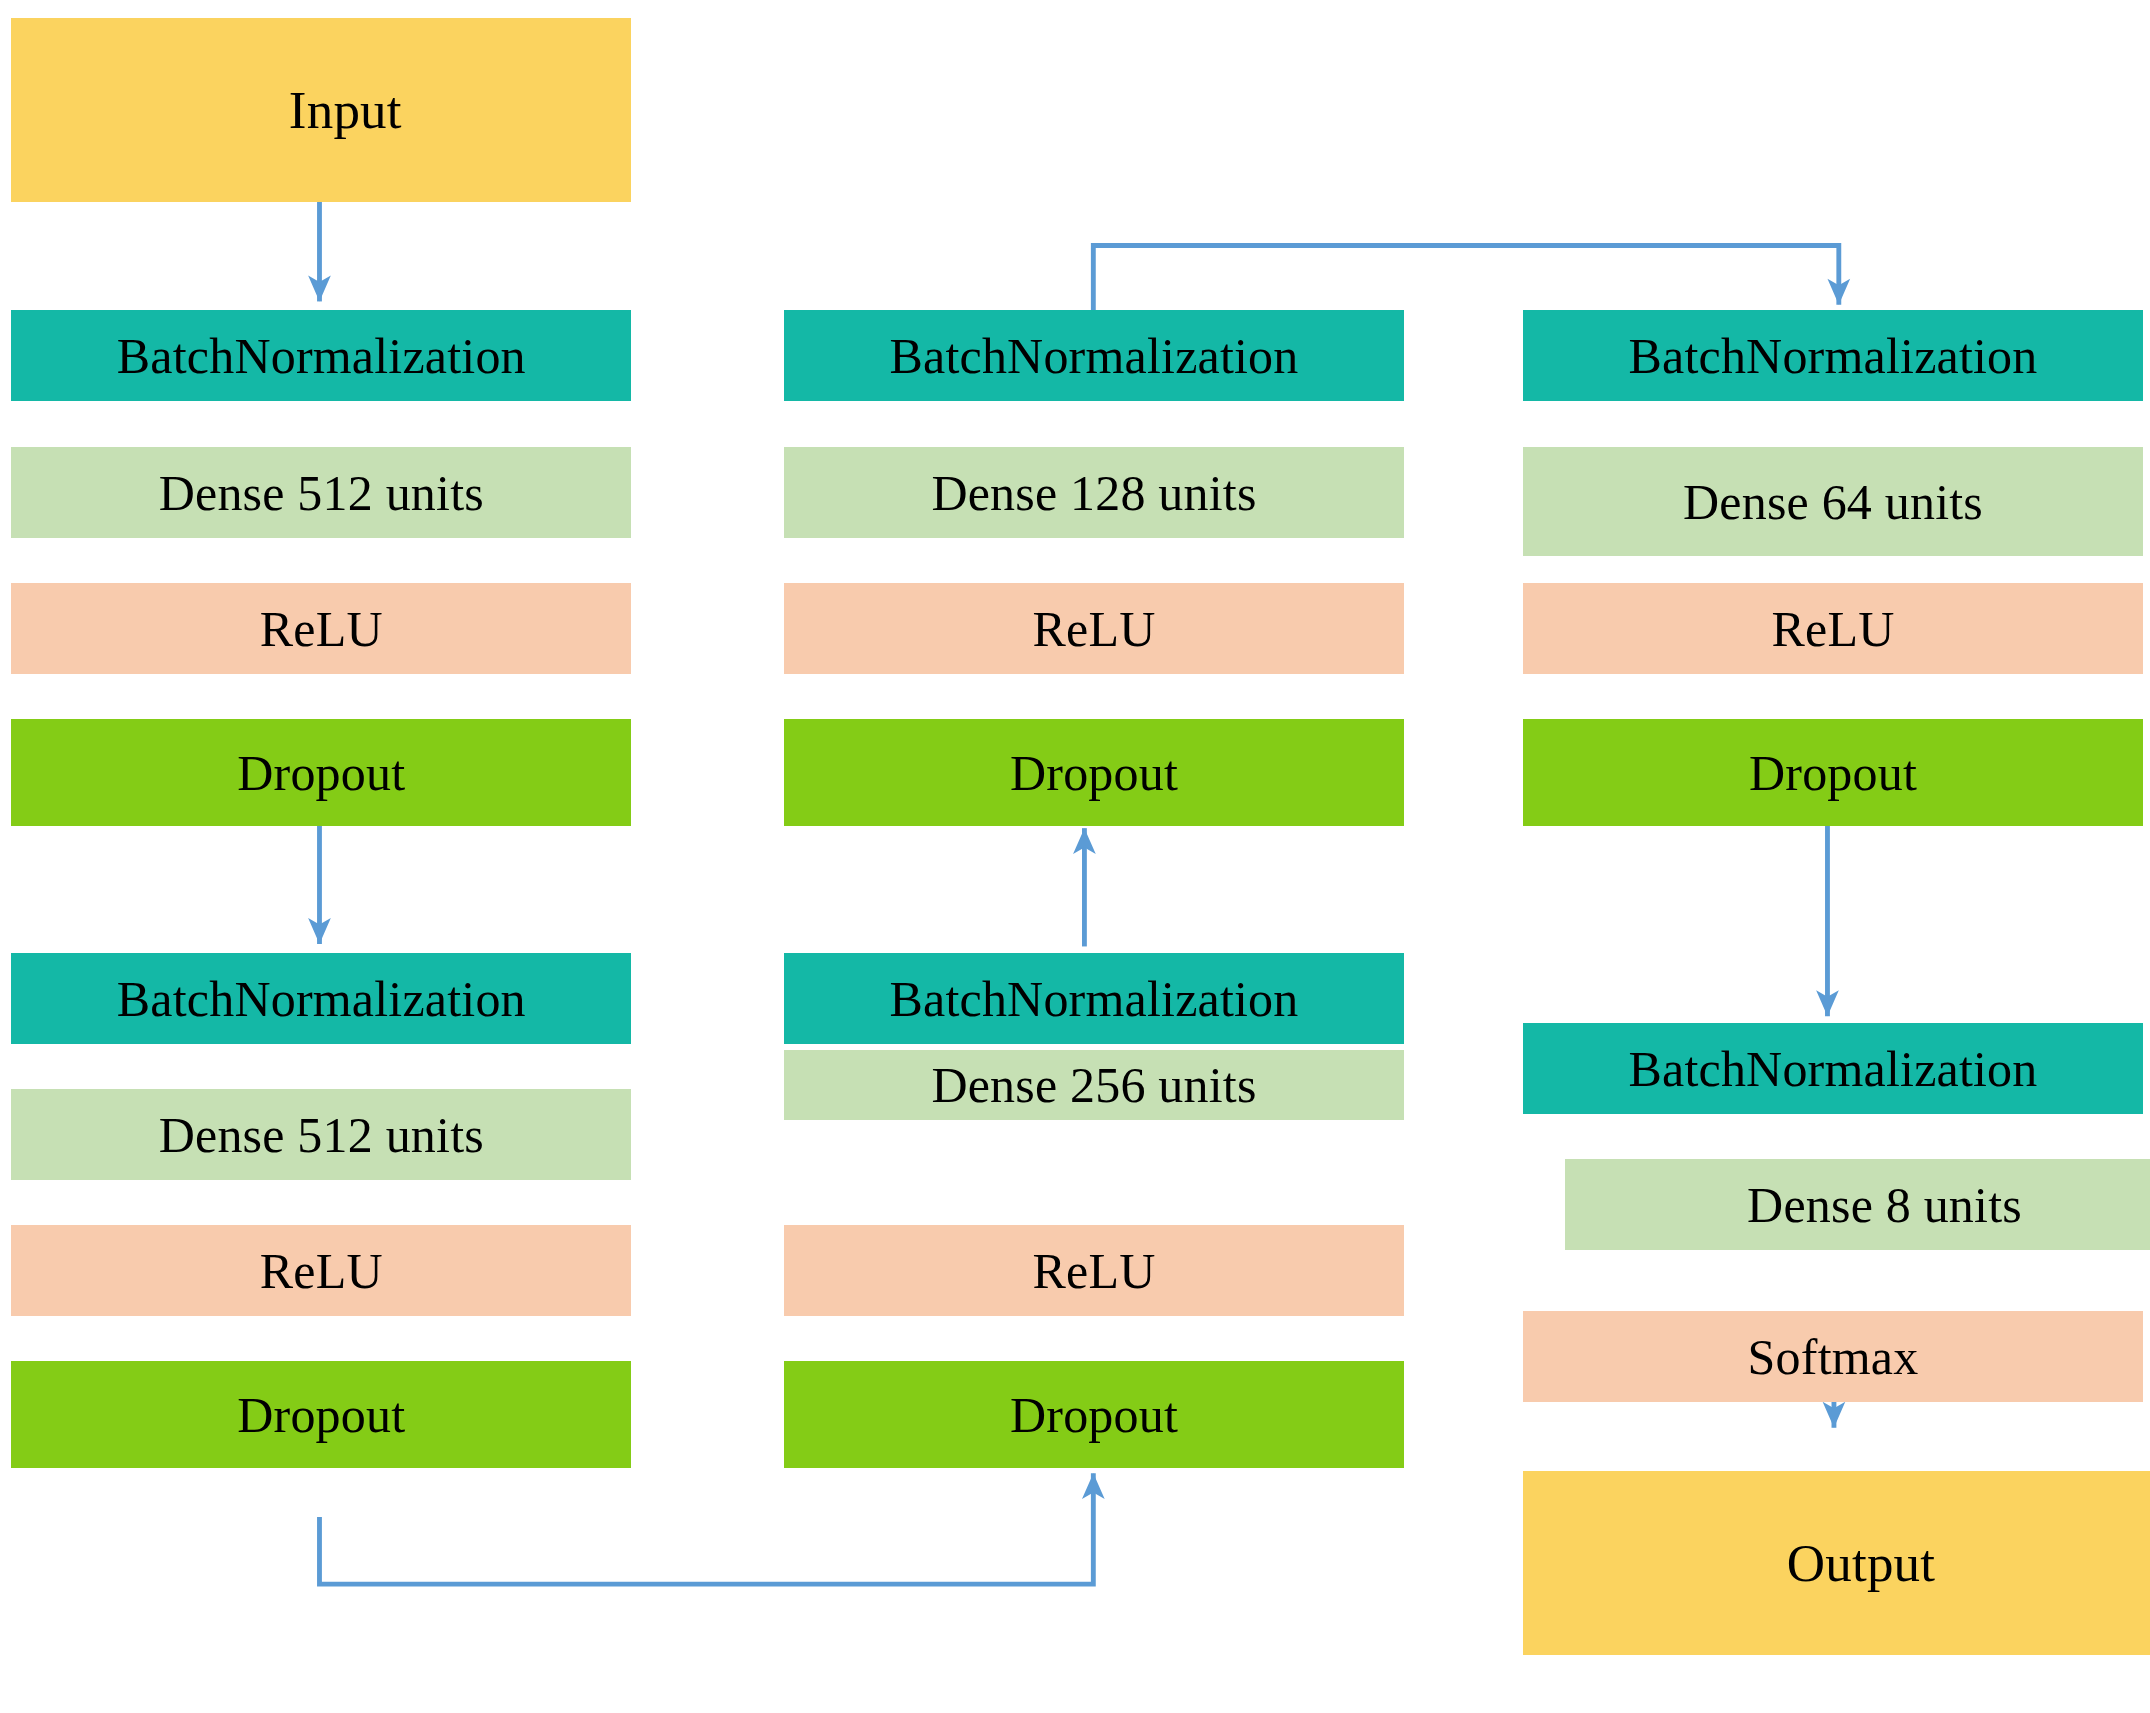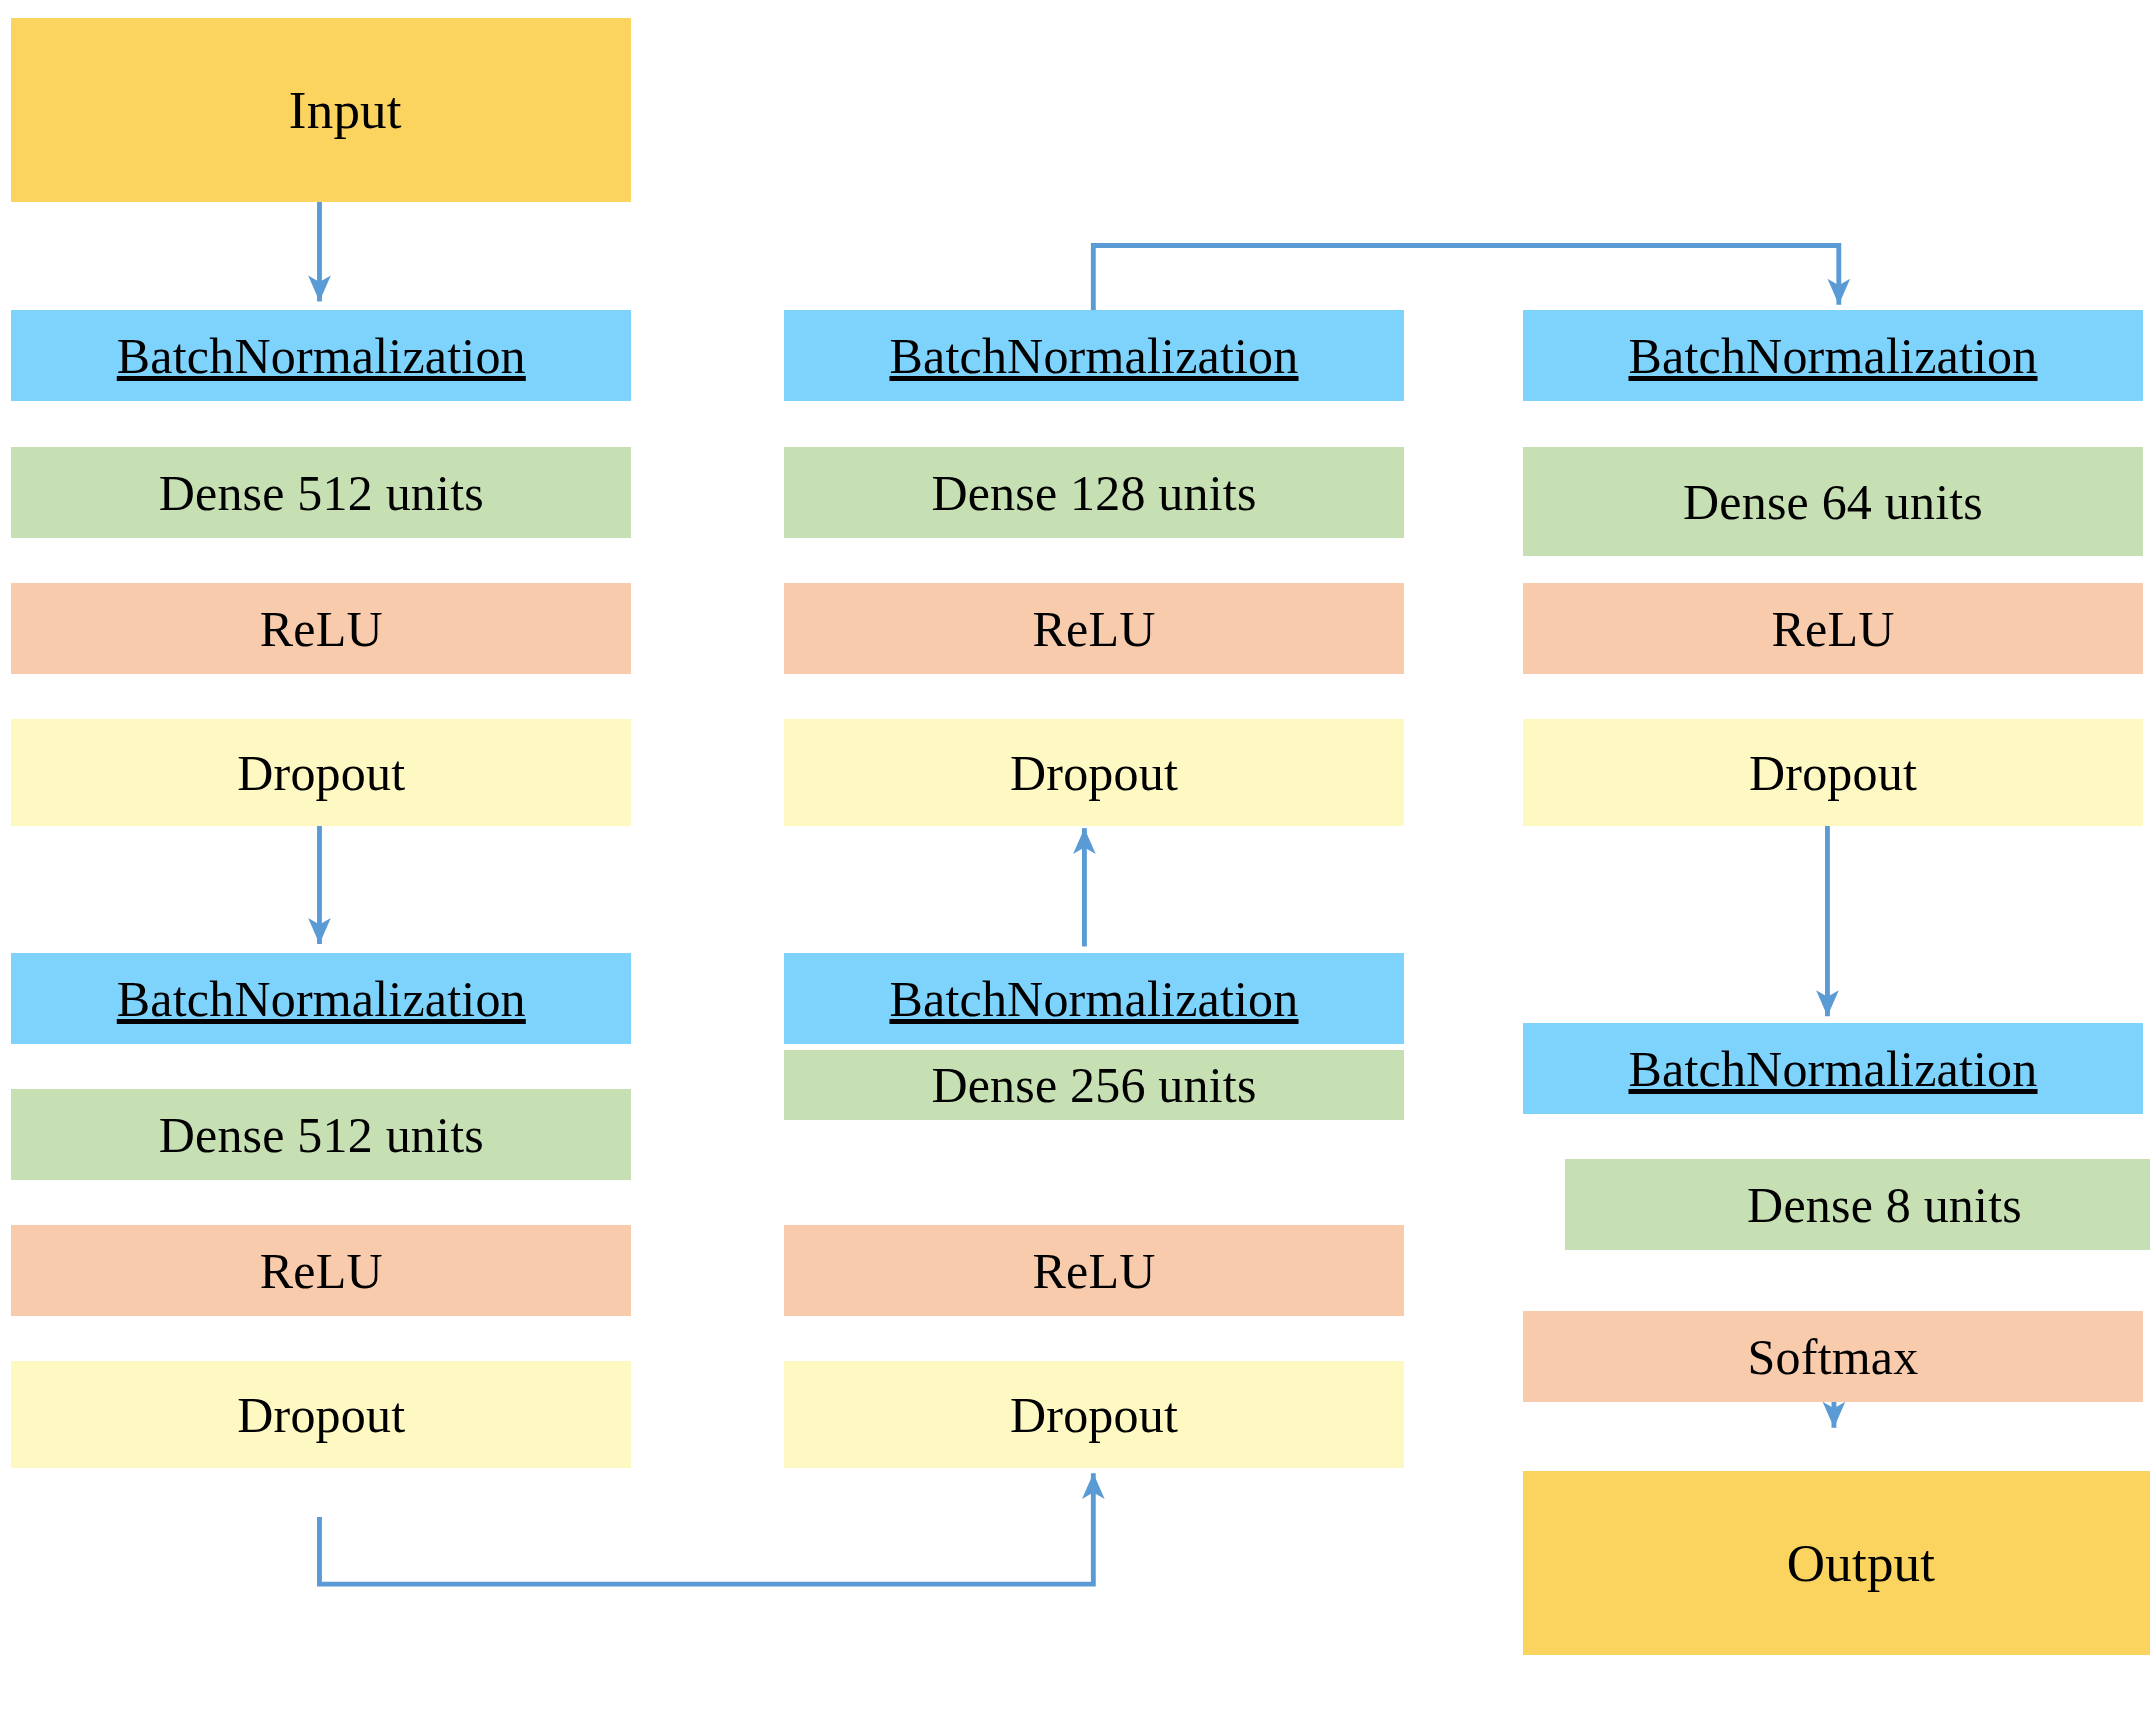--- a/index.html
+++ b/index.html
@@ -27,24 +27,24 @@
     box-sizing: border-box;
   }
   .node .label {
     display: block;
     font-size: 50px;
     letter-spacing: 0.2px;
   }
   .node.terminal .label { font-size: 53px; }
   .c-input   { background: #FBD35F; padding-left: 48px; }
   .c-output  { background: #FBD35F; }
-  .c-bn      { background: #7dd3fc; text-decoration: underline; }
+  .c-bn      { background: #14b8a6; }
   .c-dense   { background: #C6E0B4; }
   .c-act     { background: #F8CBAD; }
-  .c-drop    { background: #fef9c3; align-items: center; }
+  .c-drop    { background: #84cc16; align-items: center; }
 
   #edges {
     position: absolute;
     left: 0;
     top: 0;
     width: 2151px;
     height: 1713px;
     pointer-events: none;
   }
 </style>

